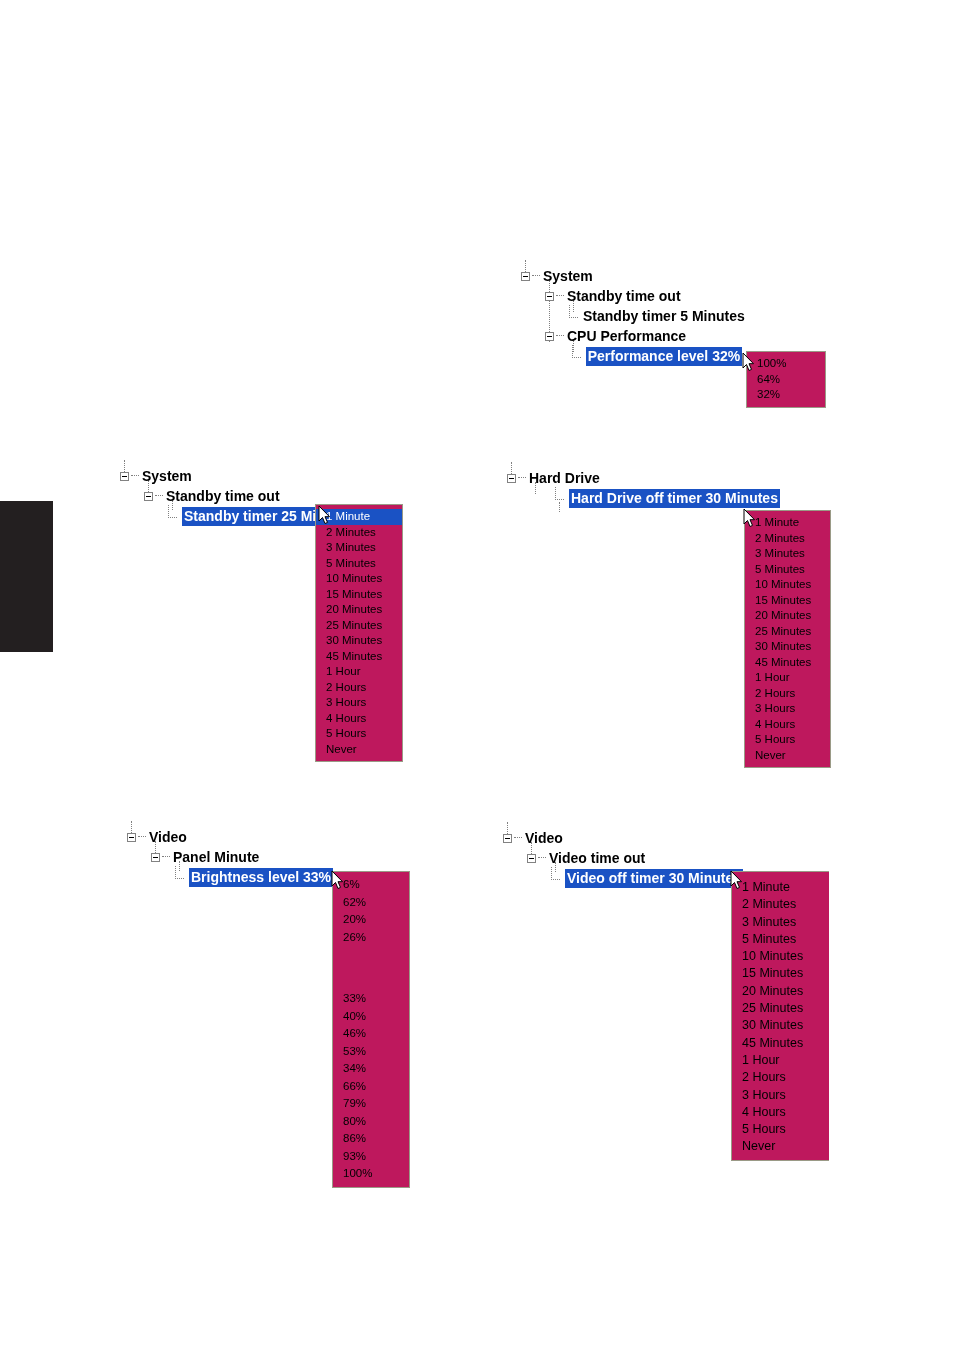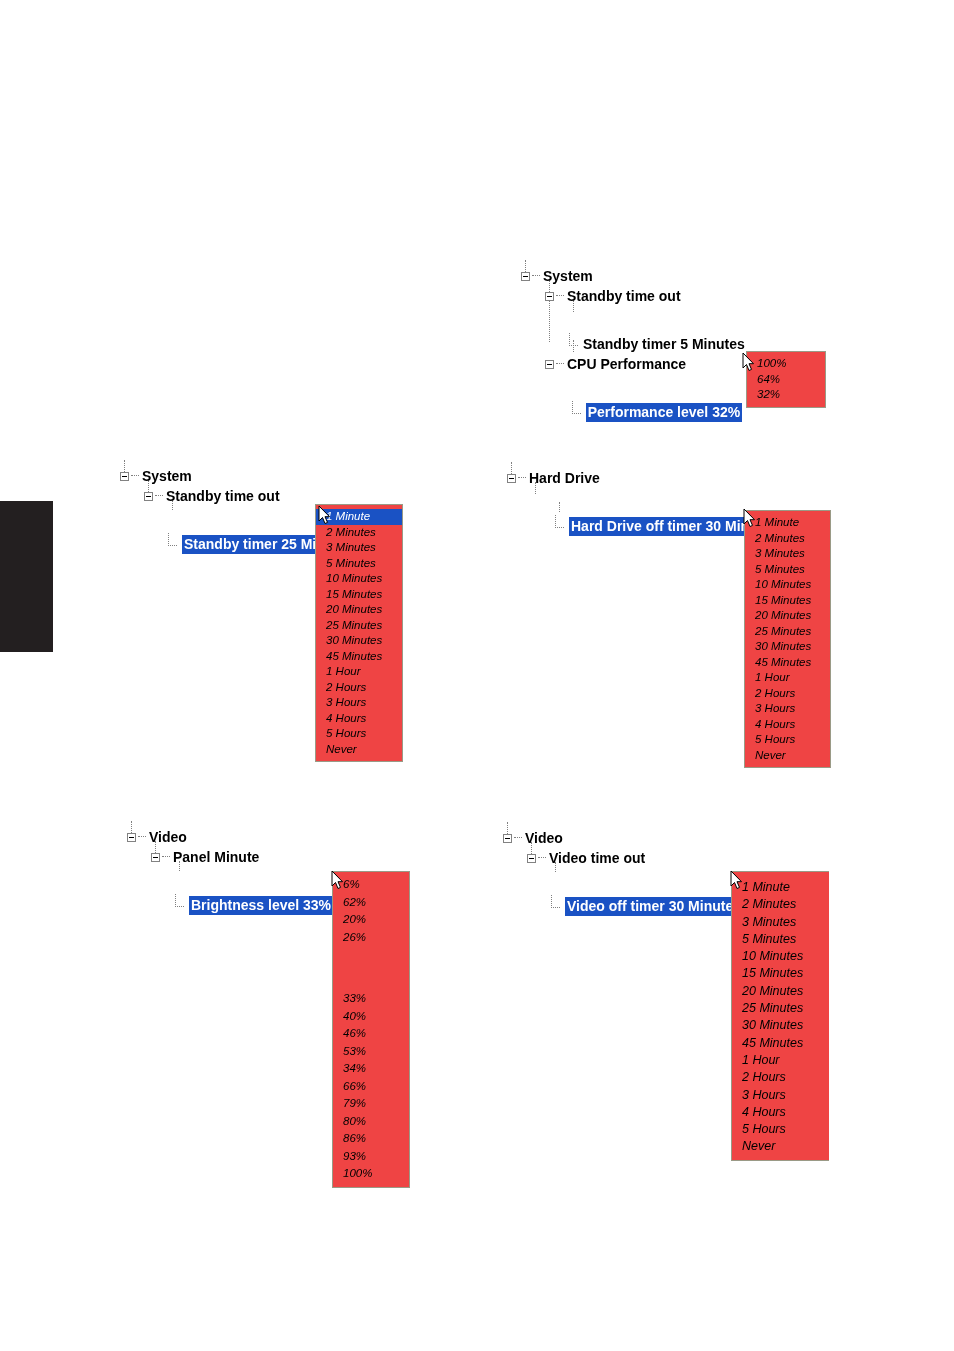--- a/index.html
+++ b/index.html
@@ -43,21 +43,21 @@
     position: relative;
     height: 20px;
     white-space: nowrap;
     font-size: 14px;
     font-weight: bold;
     color: #000000;
     line-height: 20px;
   }
   .tree-row.lvl0 { padding-left: 0px; }
   .tree-row.lvl1 { padding-left: 24px; }
-  .tree-row.lvl2 { padding-left: 48px; margin-top: 28px; }
+  .tree-row.lvl2 { padding-left: 48px; }
 
   
   .expander {
     display: inline-block;
     position: relative;
     width: 9px;
     height: 9px;
     border: 1px solid #828282;
     background: #ffffff;
     vertical-align: middle;
@@ -124,25 +124,24 @@
     color: #ffffff;
     padding: 1px 2px 2px 2px;
     font-weight: bold;
     font-size: 14px;
     line-height: 16px;
   }
 
   
   .dropdown {
     position: absolute;
-    background: #ef4444;
+    background: #be185d;
     border: 1px solid #9a9a86;
     padding: 4px 0px 4px 0px;
     box-sizing: border-box;
-    font-style: italic;
   }
   .dropdown.open-frame {
     border-right: none;
   }
   .dd-item {
     font-size: 11.5px;
     font-weight: normal;
     color: #000000;
     line-height: 15.5px;
     padding: 0px 10px 0px 10px;

